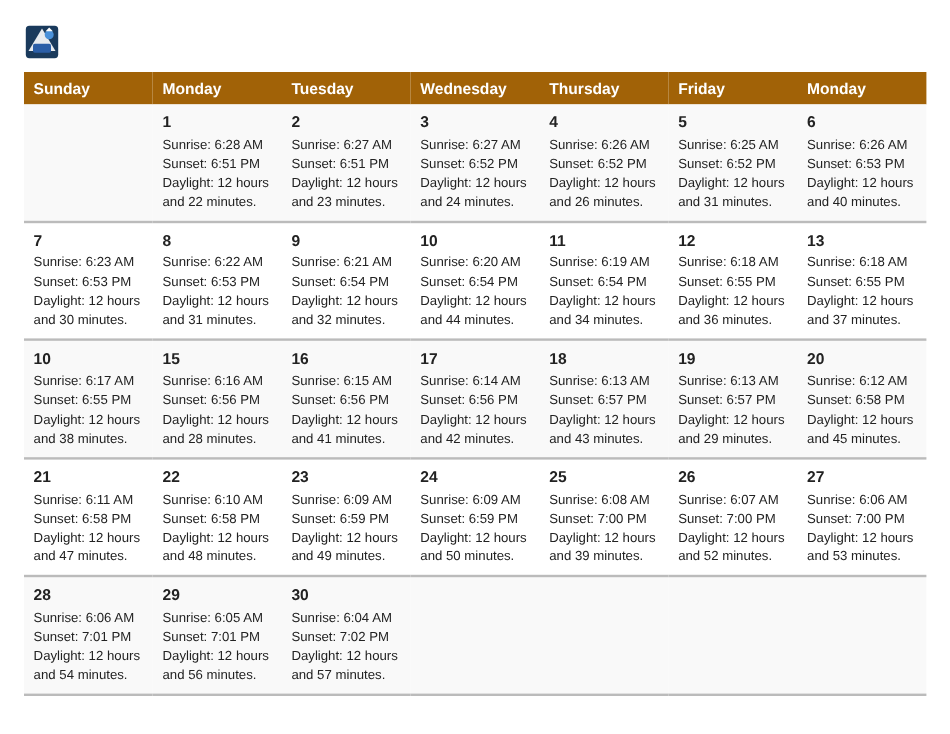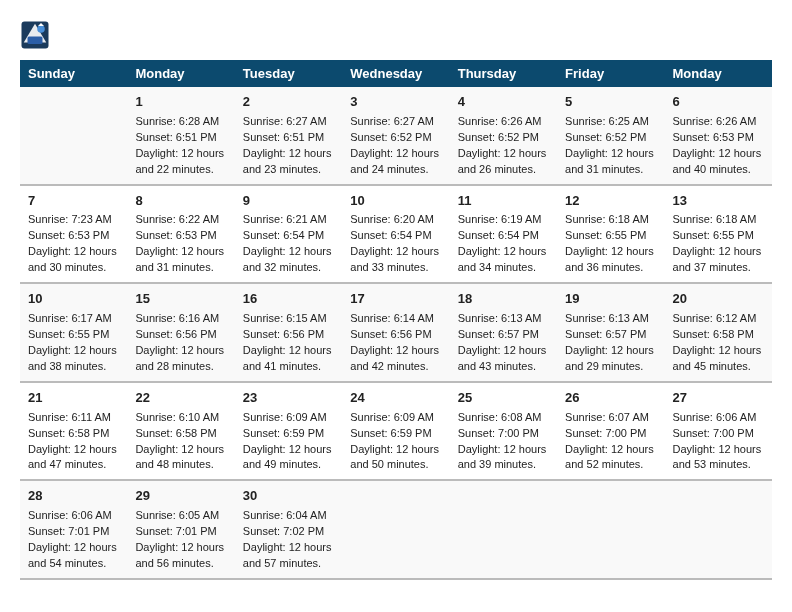--- a/index.html
+++ b/index.html
@@ -42,21 +42,21 @@
     .subtitle {
       font-size: 16px;
       color: #333;
     }
     table {
       width: 100%;
       border-collapse: collapse;
       font-size: 11px;
     }
     thead tr {
-      background-color: #0c4a6e;
+      background-color: #a16207;
       color: white;
     }
     thead th {
       padding: 6px 8px;
       text-align: left;
       font-size: 13px;
       font-weight: bold;
     }
     tbody tr {
       border-bottom: 1px solid #ccc;
@@ -161,21 +161,21 @@
           <span class="day-num">6</span>
           <div>Sunrise: 6:26 AM</div>
           <div>Sunset: 6:53 PM</div>
           <div>Daylight: 12 hours</div>
           <div>and 40 minutes.</div>
         </td>
       </tr>
       <tr class="row-group">
         <td>
           <span class="day-num">7</span>
-          <div>Sunrise: 7:23 AM</div>
+          <div>Sunrise: 6:23 AM</div>
           <div>Sunset: 6:53 PM</div>
           <div>Daylight: 12 hours</div>
           <div>and 30 minutes.</div>
         </td>
         <td>
           <span class="day-num">8</span>
           <div>Sunrise: 6:22 AM</div>
           <div>Sunset: 6:53 PM</div>
           <div>Daylight: 12 hours</div>
           <div>and 31 minutes.</div>
@@ -185,21 +185,21 @@
           <div>Sunrise: 6:21 AM</div>
           <div>Sunset: 6:54 PM</div>
           <div>Daylight: 12 hours</div>
           <div>and 32 minutes.</div>
         </td>
         <td>
           <span class="day-num">10</span>
           <div>Sunrise: 6:20 AM</div>
           <div>Sunset: 6:54 PM</div>
           <div>Daylight: 12 hours</div>
-          <div>and 33 minutes.</div>
+          <div>and 44 minutes.</div>
         </td>
         <td>
           <span class="day-num">11</span>
           <div>Sunrise: 6:19 AM</div>
           <div>Sunset: 6:54 PM</div>
           <div>Daylight: 12 hours</div>
           <div>and 34 minutes.</div>
         </td>
         <td>
           <span class="day-num">12</span>

